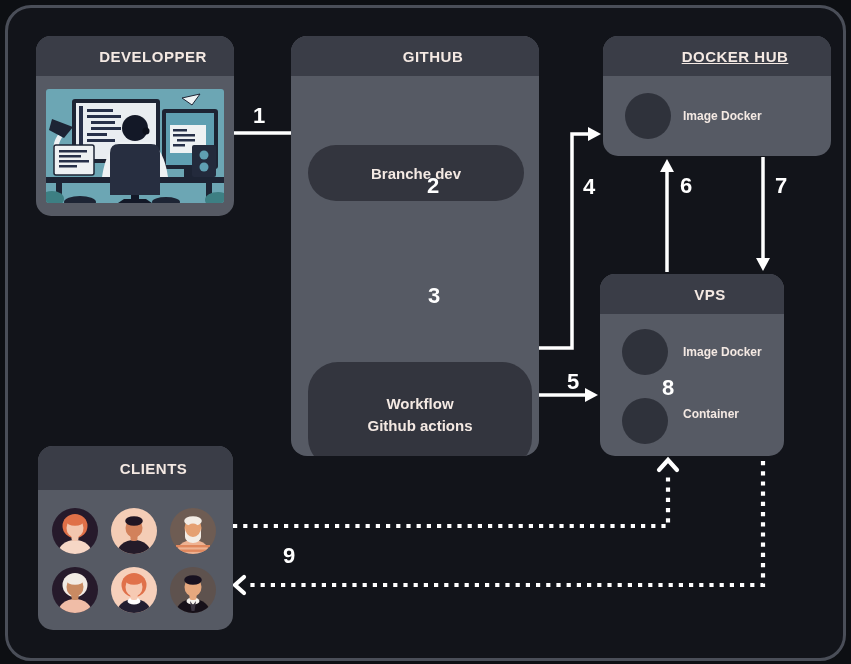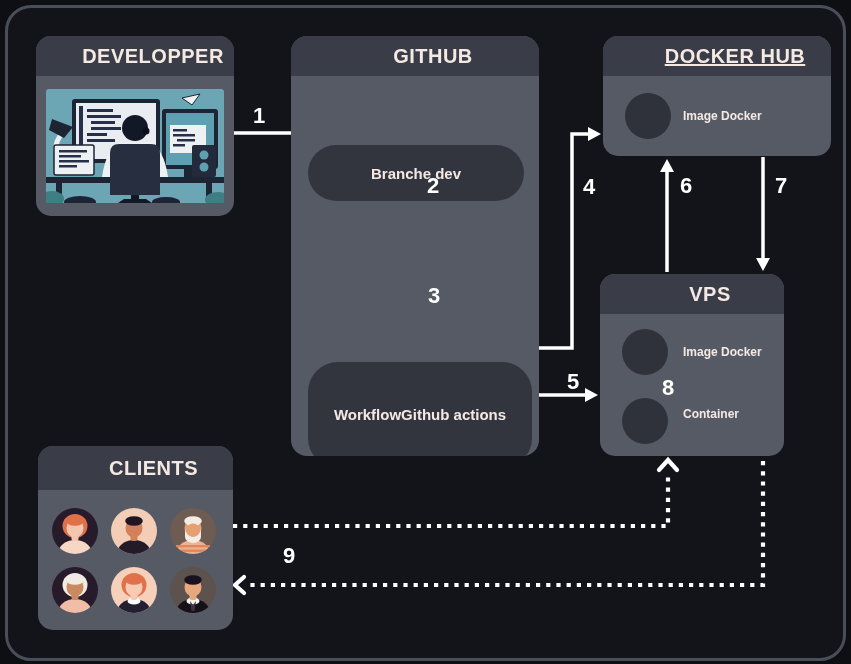--- a/index.html
+++ b/index.html
@@ -15,33 +15,33 @@
     border:3px solid var(--frame-border,#4a4e58);
     border-radius:26px;
   }
   .box{
     position:absolute;border-radius:15px;overflow:hidden;
     background:var(--box-body,#565a64);
   }
   .box header{
     height:40px;display:flex;align-items:center;justify-content:center;
     background:var(--box-header,#3a3d47);
-    font-size:20px;font-weight:700;letter-spacing:.5px;padding-left:36px;
+    font-size:15px;font-weight:700;letter-spacing:.5px;padding-left:36px;
   }
   .box .body{position:relative;width:100%;}
   .pill{
     position:absolute;left:17px;width:216px;height:56px;border-radius:28px;
     background:var(--node,#33353e);
     display:flex;align-items:center;justify-content:center;
     font-size:15px;font-weight:700;text-align:center;
   }
   .bigpill{
     position:absolute;left:17px;width:224px;height:106px;border-radius:30px;
     background:var(--node,#33353e);
-    display:flex;flex-direction:row;align-items:center;justify-content:center;
+    display:flex;flex-direction:column;align-items:center;justify-content:center;
     font-size:15px;font-weight:700;line-height:1.45;text-align:center;
   }
   .disc{
     position:absolute;width:46px;height:46px;border-radius:50%;
     background:var(--disc,#2f323b);
   }
   .itemlabel{
     position:absolute;font-size:12px;font-weight:700;white-space:nowrap;
     transform:translateY(-50%);
     text-align:center;

